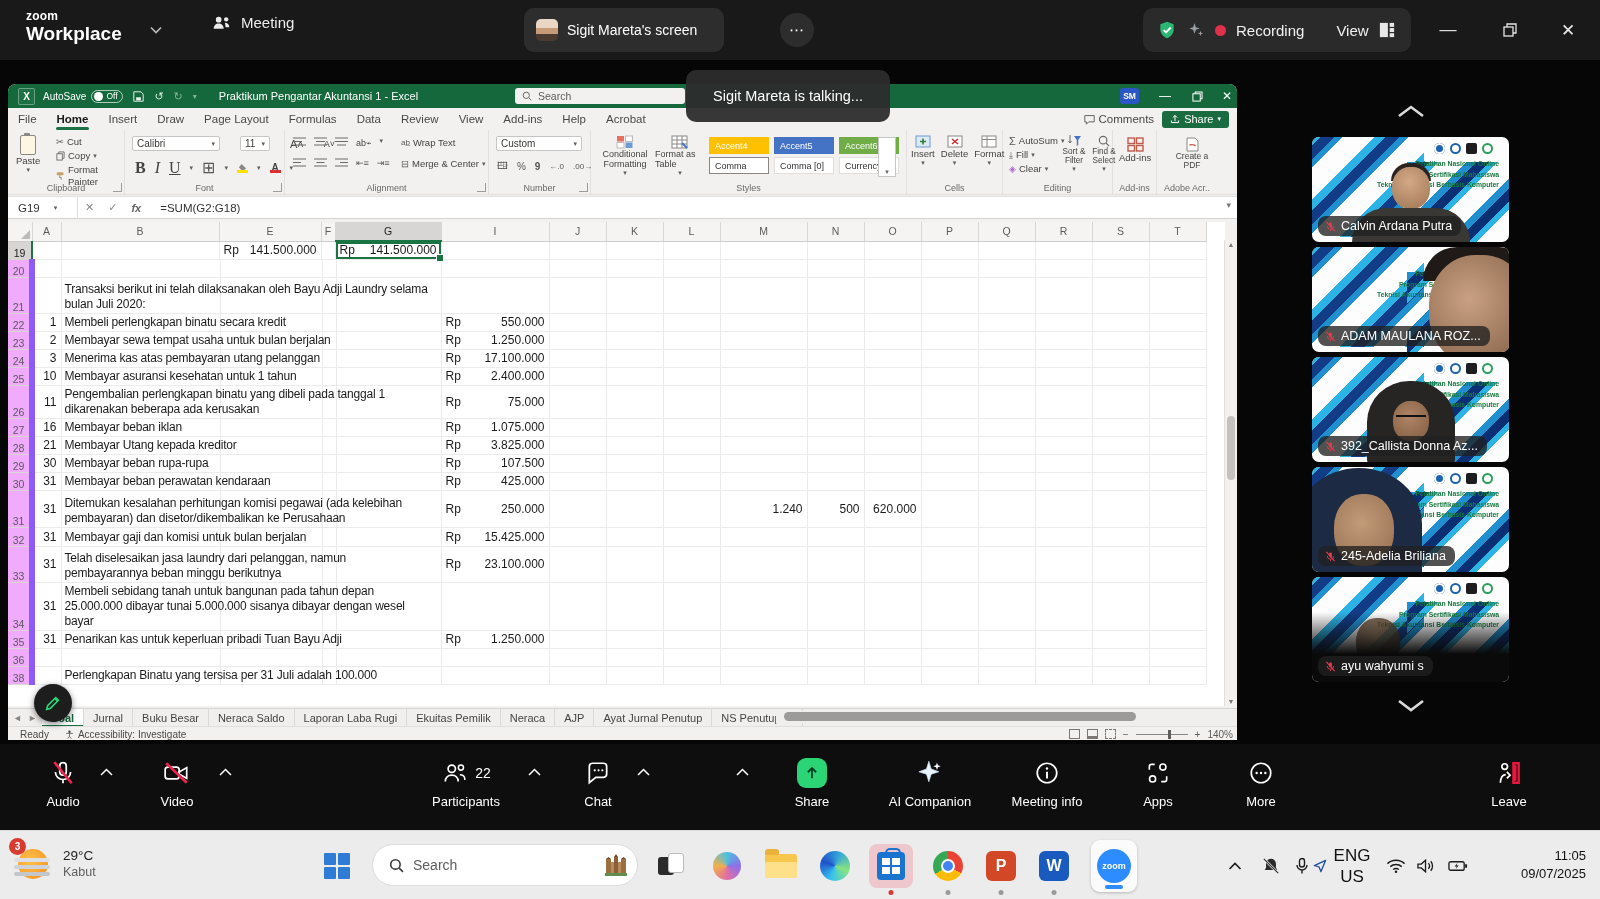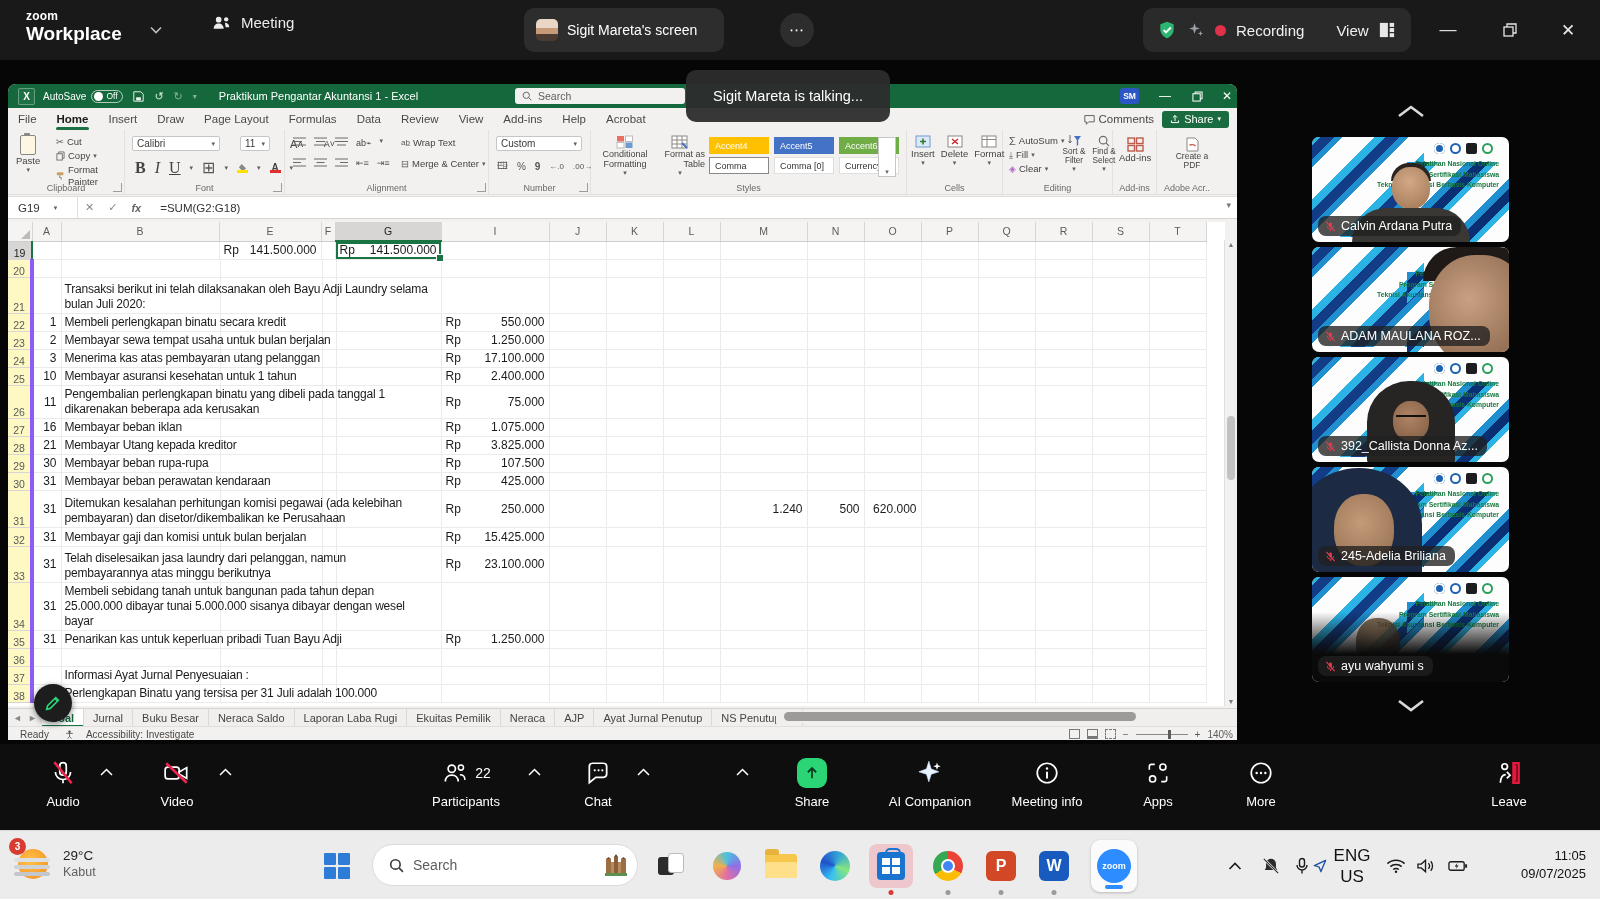--- a/index.html
+++ b/index.html
@@ -74,21 +74,21 @@
 
   
   .gridwrap{position:absolute;top:138px;left:0;width:1217px;height:484px;background:#fff;overflow:hidden;}
   table.sheet{border-collapse:collapse;table-layout:fixed;width:1198px;}
   .sheet th,.sheet td{padding:0;margin:0;font-weight:400;overflow:visible;}
   .sheet thead th{height:18px;background:#F5F4F2;border-right:1px solid #D8D6D4;border-bottom:1px solid #CFCDCB;font-size:10.5px;color:#5c5c5c;}
   .sheet thead th.selc{background:#D8D6D4;border-bottom:2px solid #1A7343;color:#222;}
   .corner{position:relative;}
   .corner:after{content:"";position:absolute;right:2px;bottom:2px;border-left:9px solid transparent;border-bottom:9px solid #BDBBB9;}
   .sheet td{border-right:1px solid #EBEBEB;border-bottom:1px solid #EBEBEB;font-size:12px;color:#1b1b1b;vertical-align:middle;}
-  .sheet th.rh{background:#fef9c3;border-right:4px solid #8b5cf6;border-bottom:1px solid #D8D6D4;font-size:10.5px;color:#5a5a5a;vertical-align:bottom;text-align:center;}
+  .sheet th.rh{background:#f0abfc;border-right:6px solid #8b5cf6;border-bottom:1px solid #D8D6D4;font-size:10.5px;color:#5a5a5a;vertical-align:bottom;text-align:center;}
   .sheet th.rh.selr{background:#D8D6D4;border-right:2px solid #1A7343;color:#222;}
   td.cA{text-align:right;padding-right:4px;}
   td.cdesc{position:relative;background-image:linear-gradient(#EBEBEB,#EBEBEB),linear-gradient(#EBEBEB,#EBEBEB),linear-gradient(#EBEBEB,#EBEBEB);background-size:1px 100%;background-position:158px 0,260px 0,274px 0;background-repeat:no-repeat;}
   .dwrap{position:absolute;left:3px;bottom:1px;line-height:15px;font-size:12px;letter-spacing:-.2px;white-space:nowrap;z-index:2;}
   .acct{display:flex;justify-content:space-between;align-items:center;height:100%;padding:0 4px;font-size:12px;}
   td.gsel{box-shadow:inset 0 0 0 2px #1A7343;position:relative;}
   .fh{position:absolute;right:-3px;bottom:-3px;width:6px;height:6px;background:#1A7343;border:1px solid #fff;z-index:4;}
   .vscroll{position:absolute;right:0;top:156px;width:12px;height:466px;background:#F3F1EF;border-left:1px solid #E1DFDD;}
   .vthumb{position:absolute;left:2px;top:176px;width:8px;height:64px;background:#C4C2C0;border-radius:4px;}
   .varr{position:absolute;left:0;width:12px;text-align:center;font-size:7px;color:#777;}
@@ -471,21 +471,21 @@
               <span class="dd">▾</span>
           </div>
         </div>
         <div class="abs" style="left:64px;top:5px;width:50px;">
           <div class="bigbtn">
             <svg width="18" height="14" viewBox="0 0 18 14">
                 <rect x="1" y="1" width="15" height="12" fill="#fff" stroke="#8a8886"></rect>
                 <path d="M1 5h15M1 9h15M6 1v12M11 1v12" stroke="#8a8886"></path>
                 <path d="M11 8l5 5" stroke="#4472C4" stroke-width="2"></path>
               </svg>
-            <span style="text-align:right;line-height:10px;font-size:9px;">Format as Table</span>
+            <span style="text-align:left;line-height:10px;font-size:9px;">Format as Table</span>
               <span class="dd">▾</span>
           </div>
         </div>
         <div class="abs" id="swatches" style="left:118px;top:7px;display:grid;grid-template-columns:repeat(3,62px);grid-gap:3px;">
             <div class="swatch sw0">Accent4</div>
             <div class="swatch sw1">Accent5</div>
             <div class="swatch sw2">Accent6</div>
             <div class="swatch sw3">Comma</div>
             <div class="swatch ">Comma [0]</div>
             <div class="swatch ">Currency</div>
@@ -990,21 +990,21 @@
               <td></td>
               <td></td>
               <td></td>
             </tr>
             <tr style="height: 36px;">
               <th class="rh">33</th>
               <td class="cA">31</td>
               <td class="cdesc" colspan="4">
                 <div class="dwrap">
                   <div>Telah diselesaikan jasa laundry dari pelanggan, namun</div>
-                  <div>pembayarannya atas minggu berikutnya</div>
+                  <div>pembayarannya beban minggu berikutnya</div>
                 </div>
               </td>
               <td>
                 <div class="acct">
                   <span class="rp">Rp</span>
                   <span class="amt">23.100.000</span>
                 </div>
               </td>
               <td></td>
               <td></td>
@@ -1063,39 +1063,20 @@
               <td></td>
               <td></td>
               <td></td>
               <td></td>
             </tr>
             <tr style="height: 18px;">
               <th class="rh">36</th>
               <td class="cA"></td>
               <td class="cdesc" colspan="4">
                 <div class="dwrap"></div>
-              </td>
-              <td></td>
-              <td></td>
-              <td></td>
-              <td></td>
-              <td></td>
-              <td></td>
-              <td></td>
-              <td></td>
-              <td></td>
-              <td></td>
-              <td></td>
-              <td></td>
-            </tr>
-            <tr style="height: 18px;">
-              <th class="rh">37</th>
-              <td class="cA"></td>
-              <td class="cdesc" colspan="4">
-                <div class="dwrap">Informasi Ayat Jurnal Penyesuaian :</div>
               </td>
               <td></td>
               <td></td>
               <td></td>
               <td></td>
               <td></td>
               <td></td>
               <td></td>
               <td></td>
               <td></td>
@@ -1151,21 +1132,21 @@
       <div class="tmore">•••</div>
       <div class="tplus">+</div>
       <div class="tplus" style="font-size:9px">⋮</div>
     </div>
     <div class="hscroll">
       <div class="hthumb"></div>
     </div>
 
     <div class="statusbar">
       <span style="margin-left:12px">Ready</span>
-      <span style="margin-left:16px;display:flex;align-items:center;gap:12px">
+      <span style="margin-left:16px;display:flex;align-items:center;gap:4px">
         <svg width="9" height="9" viewBox="0 0 12 12">
             <circle cx="6" cy="2.4" r="1.6" fill="#4a4846"></circle>
             <path d="M1.5 4.5h9M6 4.5v4M6 8.5L3.5 11.5M6 8.5l2.5 3" stroke="#4a4846" fill="none"></path>
           </svg>
         <span>Accessibility: Investigate</span>
       </span>
       <div class="sb-right">
         <span class="sb-vic"></span>
         <span class="sb-vic" style="border-bottom-width:3px"></span>
         <span class="sb-vic" style="border-style:dashed"></span>

